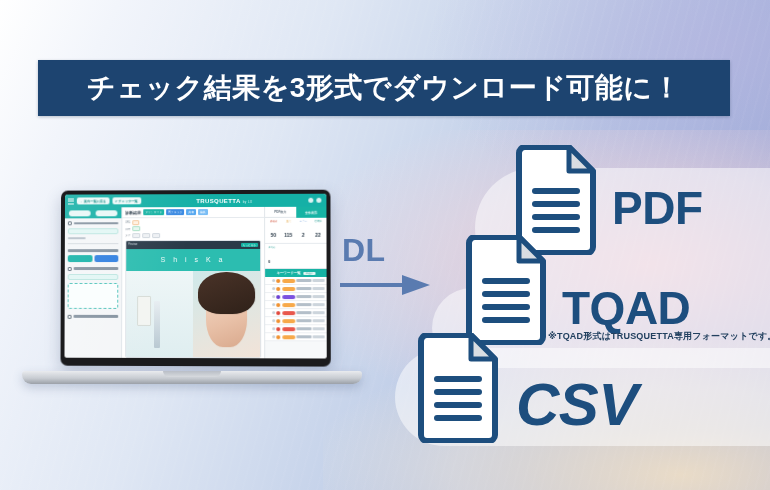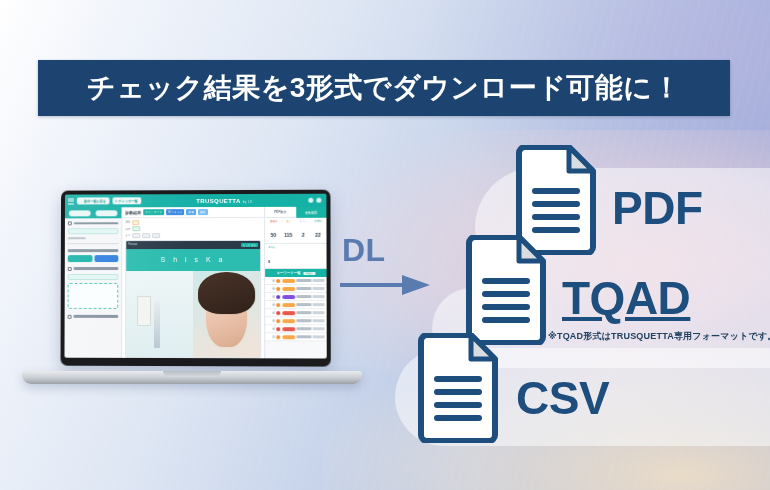--- a/index.html
+++ b/index.html
@@ -86,22 +86,22 @@
 
   
   .fmt-label{
     position:absolute;
     color:#1d4e7e;
     font-weight:bold;
     line-height:1;
     letter-spacing:-.5px;
   }
   #label-pdf  { left:612px; top:185px; font-size:46px; }
-  #label-tqad { left:562px; top:275px; font-size:46px;text-decoration:underline; }
-  #label-csv  { left:516px; top:375px; font-size:46px; }
+  #label-tqad { left:562px; top:285px; font-size:46px; }
+  #label-csv  { left:516px; top:375px; font-size:60px;font-style:italic; }
 
   #note-tqad{
     position:absolute; left:548px; top:330px;
     font-size:9px; color:#22405f; font-weight:bold;
     letter-spacing:.2px; white-space:nowrap;
   }
 
   
   #laptop{ position:absolute; left:22px; top:190px; width:340px; height:200px; }
   #laptop-lid{

